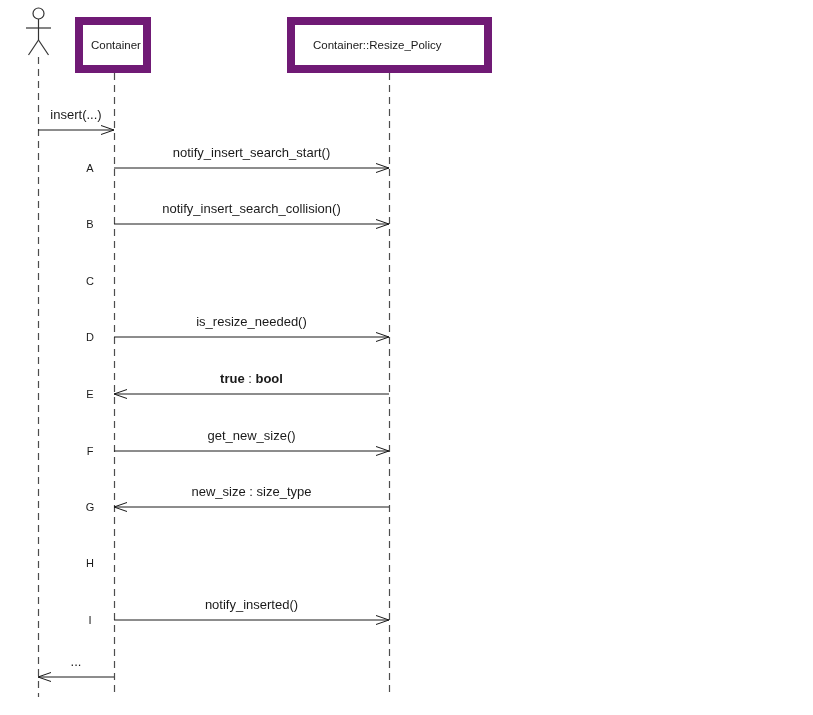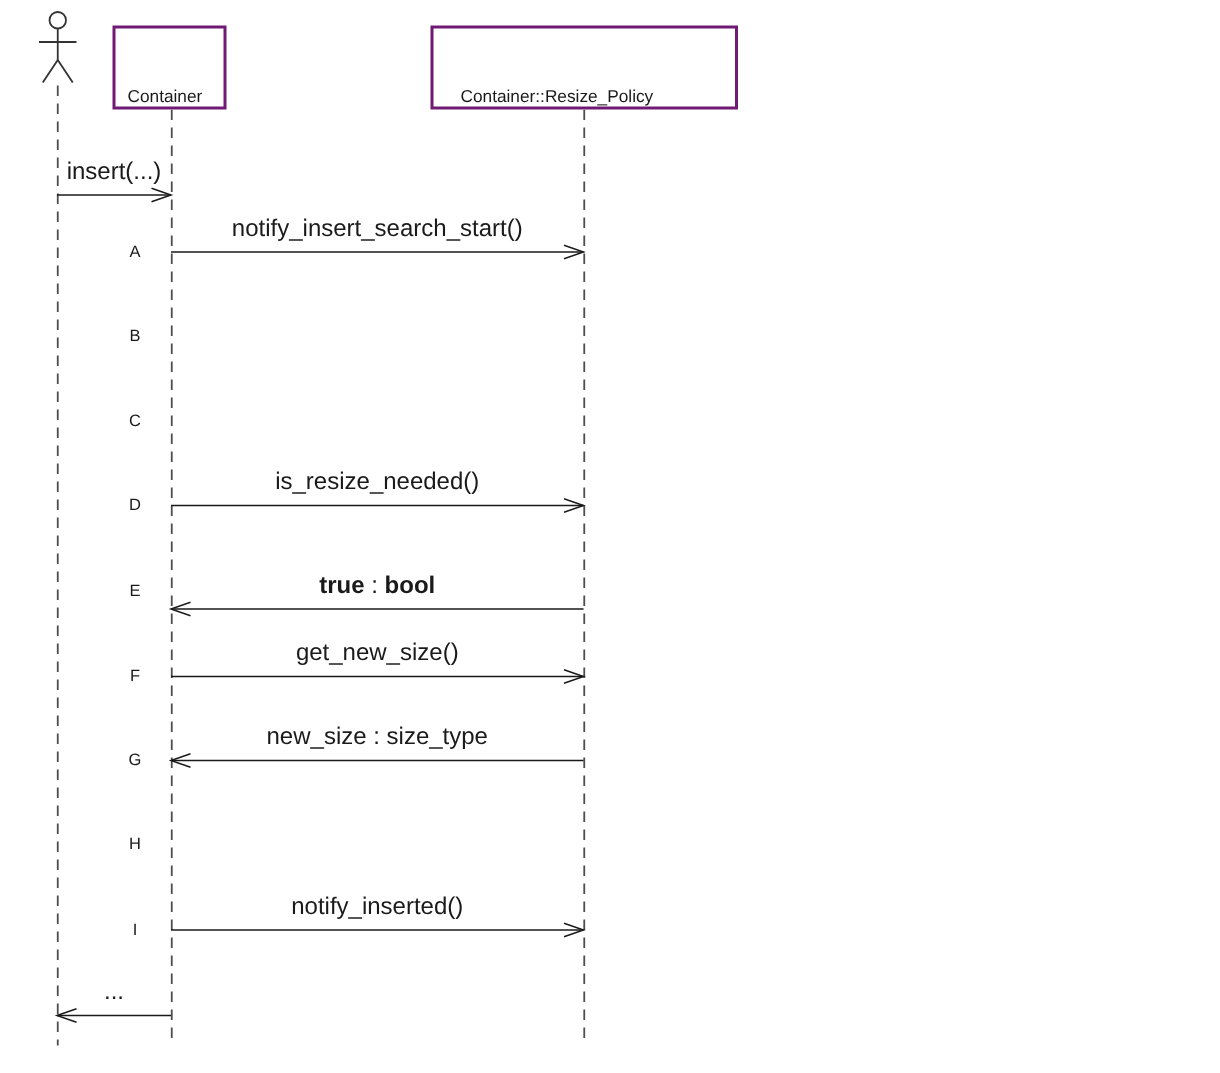--- a/index.html
+++ b/index.html
@@ -8,37 +8,37 @@
     width:813px;height:715px;
     background:#fff;
     font-family:"Liberation Sans", sans-serif;
     color:#1a1a1a;
     overflow:hidden;
   }
   .bg-svg{position:absolute;left:0;top:0;}
   .obj-box{
     position:absolute;
     box-sizing:border-box;
-    border:2px solid #701a75;
+    border:8px solid #701a75;
     background:#fff;
     display:flex;
-    align-items:flex-end;
+    align-items:center;
     font-size:11.5px;
     white-space:nowrap;
     z-index:2;
   }
   .obj-box.container{left:75px;top:17px;width:76px;height:56px;padding-left:8px;}
   .obj-box.policy{left:287px;top:17px;width:205px;height:56px;padding-left:18px;}
   .msg{position:absolute;height:12px;z-index:3;}
   .msg svg{position:absolute;left:0;top:0;overflow:visible;display:block;}
   .msg-label{
     position:absolute;
     bottom:15px;left:0;width:100%;
     text-align:center;
-    font-size:16px;
+    font-size:13px;
     line-height:13px;
     white-space:nowrap;
     color:#1a1a1a;
   }
   .msg-label .b{font-weight:bold;}
   .seq-letter{
     position:absolute;
     left:82px;width:16px;height:16px;
     line-height:16px;
     text-align:center;
@@ -85,34 +85,41 @@
 
   <div class="msg" style="left:114px;top:162px;width:275px;">
     <div class="msg-label">notify_insert_search_start()</div>
     <svg width="275" height="12">
       <line class="arrow-stroke" x1="0" y1="6" x2="275" y2="6"></line>
       <path class="arrow-stroke" d="M262,1.5 L275,6 L262,10.5"></path>
     </svg>
   </div>
   <div class="seq-letter" style="top:160px;">A</div>
 
+  <div class="msg" style="left:114px;top:218px;width:275px;">
+    <div class="msg-label">notify_insert_search_collision()</div>
+    <svg width="275" height="12">
+      <line class="arrow-stroke" x1="0" y1="6" x2="275" y2="6"></line>
+      <path class="arrow-stroke" d="M262,1.5 L275,6 L262,10.5"></path>
+    </svg>
+  </div>
   <div class="seq-letter" style="top:216px;">B</div>
 
   <div class="seq-letter" style="top:273px;">C</div>
 
   <div class="msg" style="left:114px;top:331px;width:275px;text-decoration:underline;">
     <div class="msg-label">is_resize_needed()</div>
     <svg width="275" height="12">
       <line class="arrow-stroke" x1="0" y1="6" x2="275" y2="6"></line>
       <path class="arrow-stroke" d="M262,1.5 L275,6 L262,10.5"></path>
     </svg>
   </div>
   <div class="seq-letter" style="top:329px;">D</div>
 
-  <div class="msg" style="left:114px;top:400px;width:275px;">
+  <div class="msg" style="left:114px;top:388px;width:275px;">
     <div class="msg-label"><span class="b">true</span><span> : </span><span class="b">bool</span></div>
     <svg width="275" height="12">
       <line class="arrow-stroke" x1="0" y1="6" x2="275" y2="6"></line>
       <path class="arrow-stroke" d="M13,1.5 L0,6 L13,10.5"></path>
     </svg>
   </div>
   <div class="seq-letter" style="top:386px;">E</div>
 
   <div class="msg" style="left:114px;top:445px;width:275px;">
     <div class="msg-label">get_new_size()</div>

